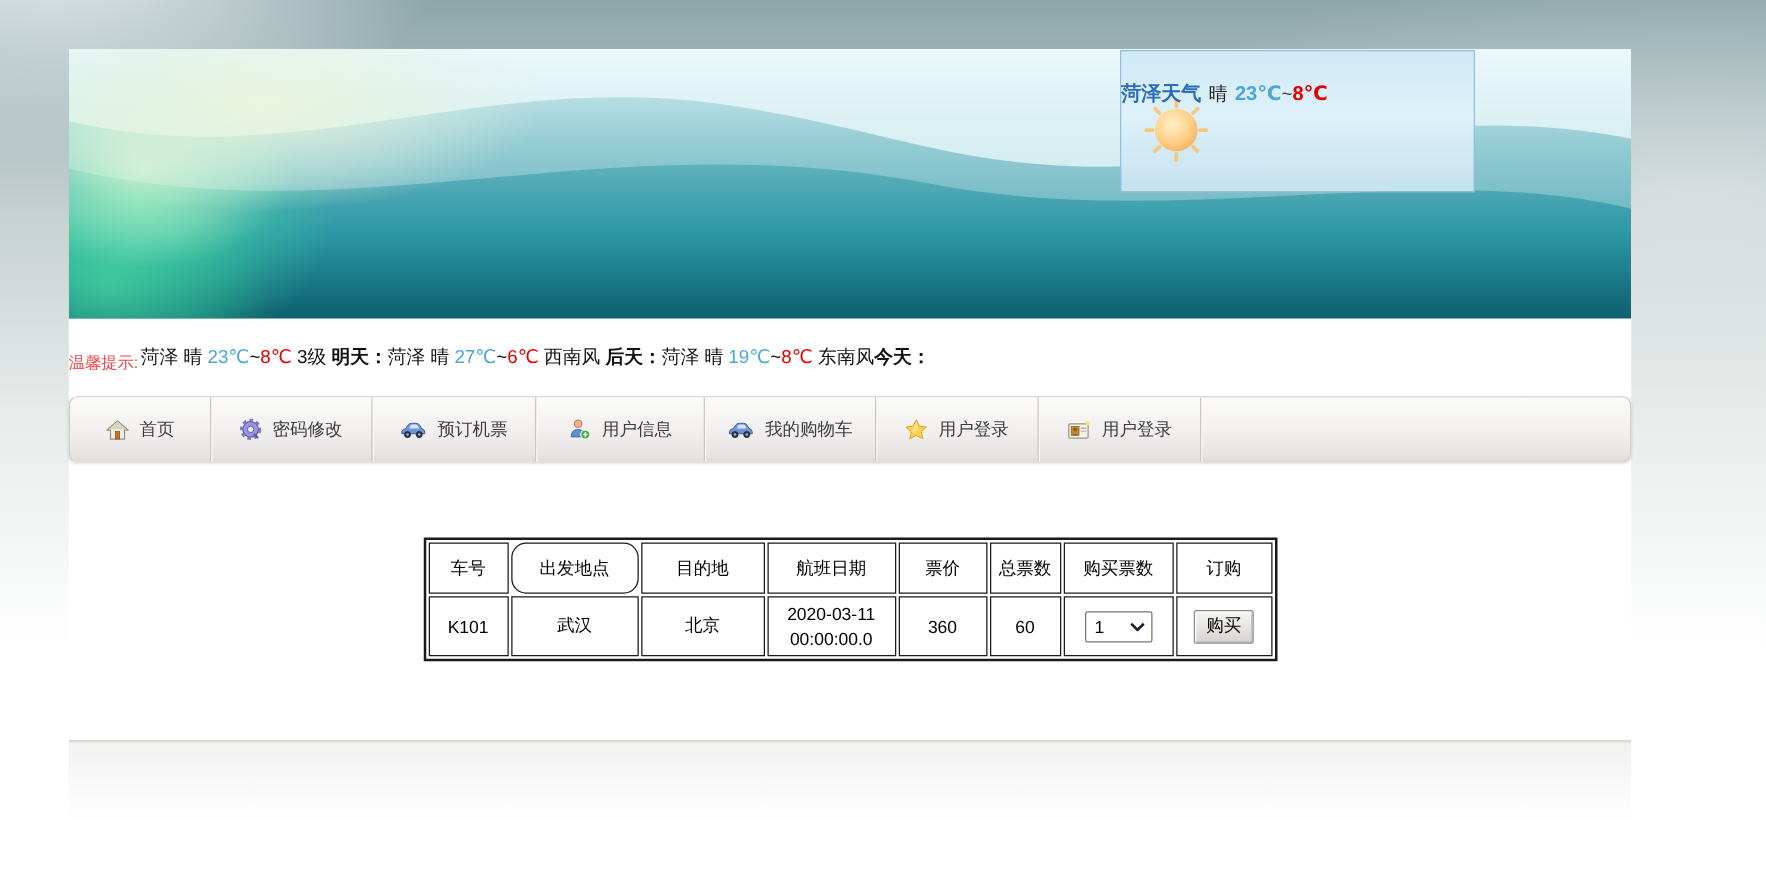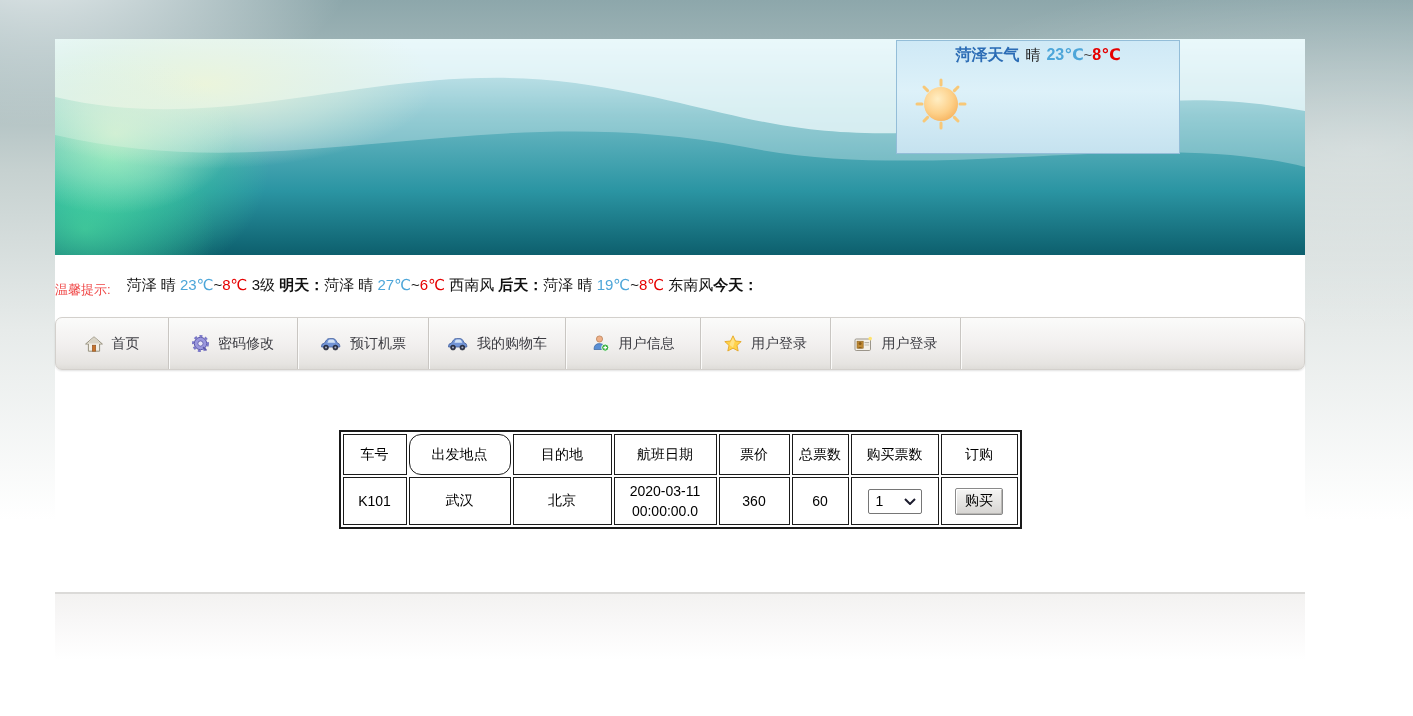--- a/index.html
+++ b/index.html
@@ -18,33 +18,33 @@
   .banner { position:absolute; left:55px; top:39px; width:1250px; height:216px; overflow:hidden; }
   .banner-art { position:absolute; left:0; top:0; width:100%; height:100%; display:block; }
 
   
   .weather-widget {
     position:absolute; left:841px; top:1px; width:284px; height:114px;
     border:1px solid #93bdd8;
     background:linear-gradient(180deg,#cfe9f6 0%,#ddf1f9 45%,#c5e2ef 100%);
     font-size:15px; color:#1c1c1c;
   }
-  .ww-line1 { position:absolute; left:0; top:4px; width:100%; text-align:center; white-space:nowrap; }
+  .ww-line1 { position:absolute; left:0; top:24px; width:100%; white-space:nowrap; }
   .ww-city { color:#2b6cb5; font-weight:bold; font-size:16px; }
   .ww-cond { color:#222; margin-left:6px; }
   .ww-hi { color:#4da6d9; font-weight:bold; font-size:16px; margin-left:6px; }
   .ww-tilde { color:#444; }
   .ww-lo { color:#e60000; font-weight:bold; font-size:16px; }
   .ww-rest { position:absolute; left:76px; top:33px; width:200px; text-align:center; line-height:26px; }
   .sun-icon { position:absolute; left:18px; top:37px; }
 
   
   .tips { position:absolute; left:55px; top:272px; width:1250px; height:26px; display:flex; align-items:flex-end; white-space:nowrap; }
   .tips-label { font-size:13px; color:#ef4444; margin-bottom:-1px; }
-  .tips-text { font-size:15px; color:#111; margin-left:16px; margin-bottom:3px; }
+  .tips-text { font-size:15px; color:#111; margin-left:2px; margin-bottom:3px; }
   .seg-blue { color:#4da6d9; }
   .seg-red { color:#e60000; }
   .seg-bold { font-weight:bold; }
 
   
   .navbar {
     position:absolute; left:55px; top:317px; width:1250px; height:53px;
     background:linear-gradient(180deg,#fbfbfa 0%,#f1efee 55%,#e6e4e1 90%,#dedcd8 100%);
     border:1px solid #d3d0cc; border-radius:7px;
     box-shadow:0 1px 2px rgba(0,0,0,.12);
@@ -192,43 +192,43 @@
           <path d="M1.5,10 Q1,6.5 4.5,6 L6.5,3 Q7.5,1.6 9.5,1.6 L13,1.6 Q15,1.6 16,3.6 L17.2,5.8 Q19.8,6.4 19.8,8.8 L19.8,10 Z" fill="#7294d6" stroke="#44609c" stroke-width="0.8"></path>
           <path d="M7.4,5.8 L8.6,3.2 Q9,2.6 10,2.6 L12.6,2.6 Q13.8,2.6 14.4,3.8 L15.3,5.8 Z" fill="#d5e4f6"></path>
           <circle cx="6" cy="10.6" r="2.5" fill="#2e3448" stroke="#1a1e2c" stroke-width="0.5"></circle>
           <circle cx="15.4" cy="10.6" r="2.5" fill="#2e3448" stroke="#1a1e2c" stroke-width="0.5"></circle>
           <circle cx="6" cy="10.6" r="1" fill="#aab4cc"></circle>
           <circle cx="15.4" cy="10.6" r="1" fill="#aab4cc"></circle>
         </svg>
       </span>
       <span>预订机票</span>
     </a>
+    <a class="nav-item" style="width:135px">
+      <span class="icon">
+        <svg width="18" height="17" viewBox="0 0 18 17">
+          <circle cx="7.5" cy="4" r="3.1" fill="#eeb088" stroke="#b57a50" stroke-width="0.7"></circle>
+          <path d="M2,14.5 Q2,8.6 7.5,8.6 Q11.5,8.6 12.6,11.5 L12.6,14.5 Z" fill="#5b8fd4" stroke="#3a65a0" stroke-width="0.7"></path>
+          <circle cx="13.2" cy="12.6" r="3.6" fill="#3cb043" stroke="#fff" stroke-width="0.9"></circle>
+          <path d="M13.2 10.8 V14.4 M11.4 12.6 H15" stroke="#fff" stroke-width="1.2"></path>
+        </svg>
+      </span>
+      <span>用户信息</span>
+    </a>
     <a class="nav-item" style="width:137px">
       <span class="icon">
         <svg width="21" height="14" viewBox="0 0 21 14">
           <path d="M1.5,10 Q1,6.5 4.5,6 L6.5,3 Q7.5,1.6 9.5,1.6 L13,1.6 Q15,1.6 16,3.6 L17.2,5.8 Q19.8,6.4 19.8,8.8 L19.8,10 Z" fill="#7294d6" stroke="#44609c" stroke-width="0.8"></path>
           <path d="M7.4,5.8 L8.6,3.2 Q9,2.6 10,2.6 L12.6,2.6 Q13.8,2.6 14.4,3.8 L15.3,5.8 Z" fill="#d5e4f6"></path>
           <circle cx="6" cy="10.6" r="2.5" fill="#2e3448" stroke="#1a1e2c" stroke-width="0.5"></circle>
           <circle cx="15.4" cy="10.6" r="2.5" fill="#2e3448" stroke="#1a1e2c" stroke-width="0.5"></circle>
           <circle cx="6" cy="10.6" r="1" fill="#aab4cc"></circle>
           <circle cx="15.4" cy="10.6" r="1" fill="#aab4cc"></circle>
         </svg>
       </span>
       <span>我的购物车</span>
-    </a>
-    <a class="nav-item" style="width:135px">
-      <span class="icon">
-        <svg width="18" height="17" viewBox="0 0 18 17">
-          <circle cx="7.5" cy="4" r="3.1" fill="#eeb088" stroke="#b57a50" stroke-width="0.7"></circle>
-          <path d="M2,14.5 Q2,8.6 7.5,8.6 Q11.5,8.6 12.6,11.5 L12.6,14.5 Z" fill="#5b8fd4" stroke="#3a65a0" stroke-width="0.7"></path>
-          <circle cx="13.2" cy="12.6" r="3.6" fill="#3cb043" stroke="#fff" stroke-width="0.9"></circle>
-          <path d="M13.2 10.8 V14.4 M11.4 12.6 H15" stroke="#fff" stroke-width="1.2"></path>
-        </svg>
-      </span>
-      <span>用户信息</span>
     </a>
     <a class="nav-item" style="width:130px">
       <span class="icon">
         <svg width="18" height="17" viewBox="0 0 18 17">
           <polygon points="9,0.8 11.5,6 17.2,6.6 13,10.4 14.2,16 9,13.2 3.8,16 5,10.4 0.8,6.6 6.5,6" fill="#ffd24a" stroke="#e2a11c" stroke-width="0.8"></polygon>
           <polygon points="9,2.6 10.7,6.4 9,12.4 5.6,9.9 6.9,6.6" fill="#ffe694" opacity="0.8"></polygon>
         </svg>
       </span>
       <span>用户登录</span>
     </a>

